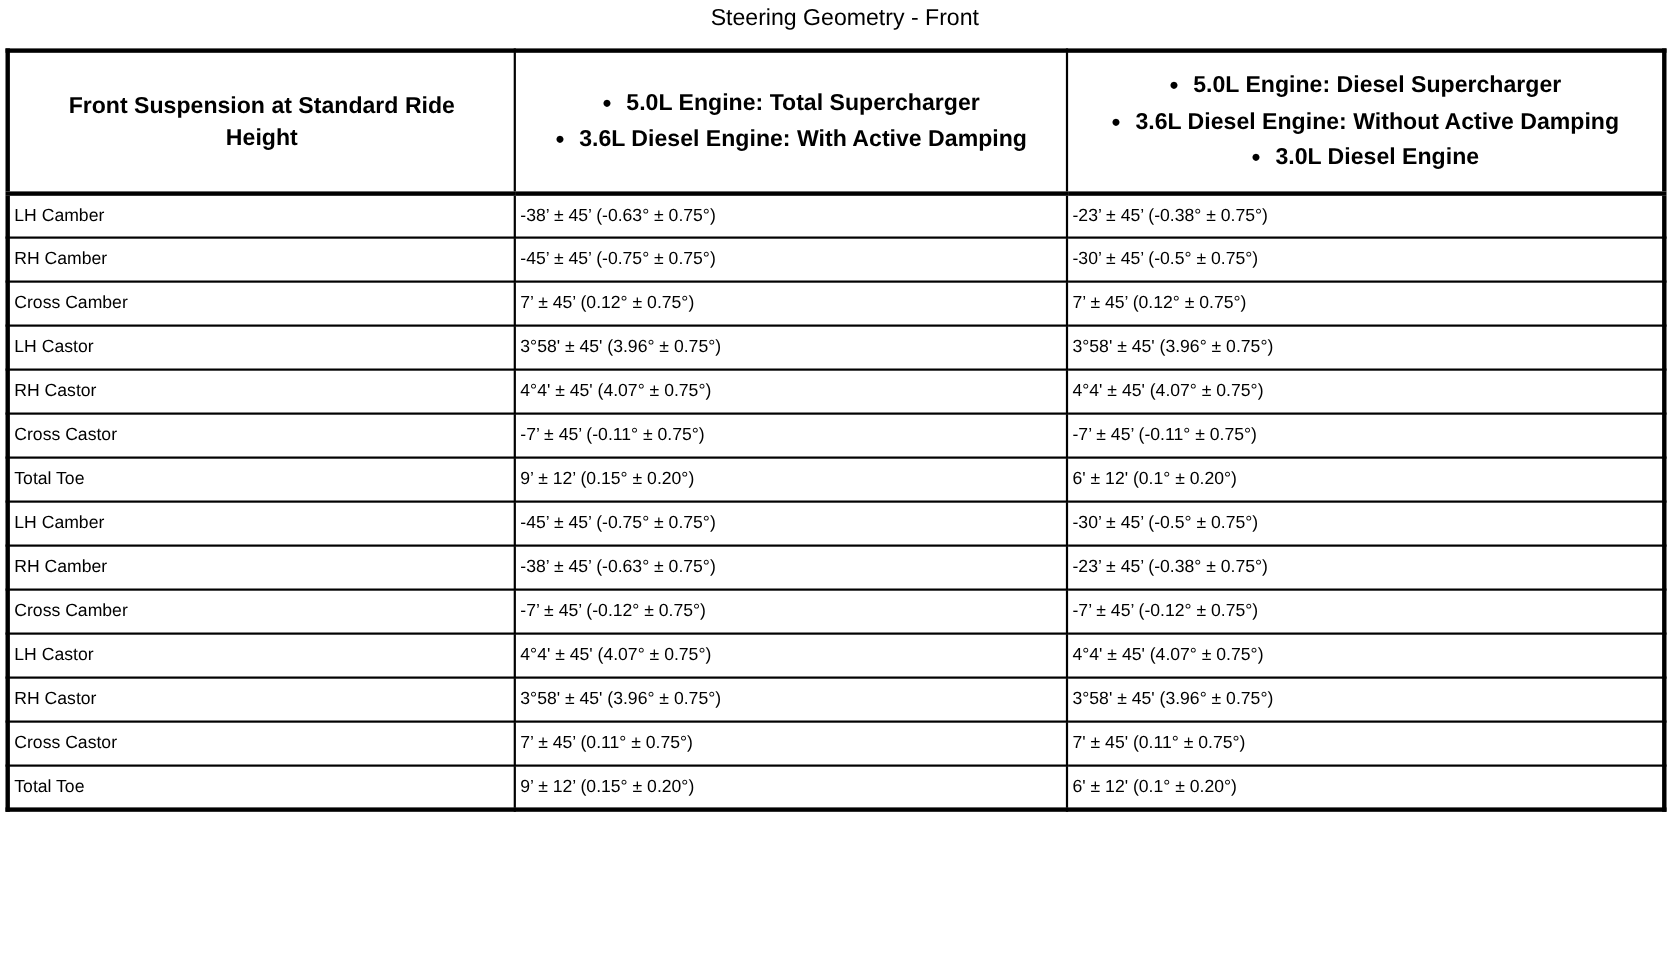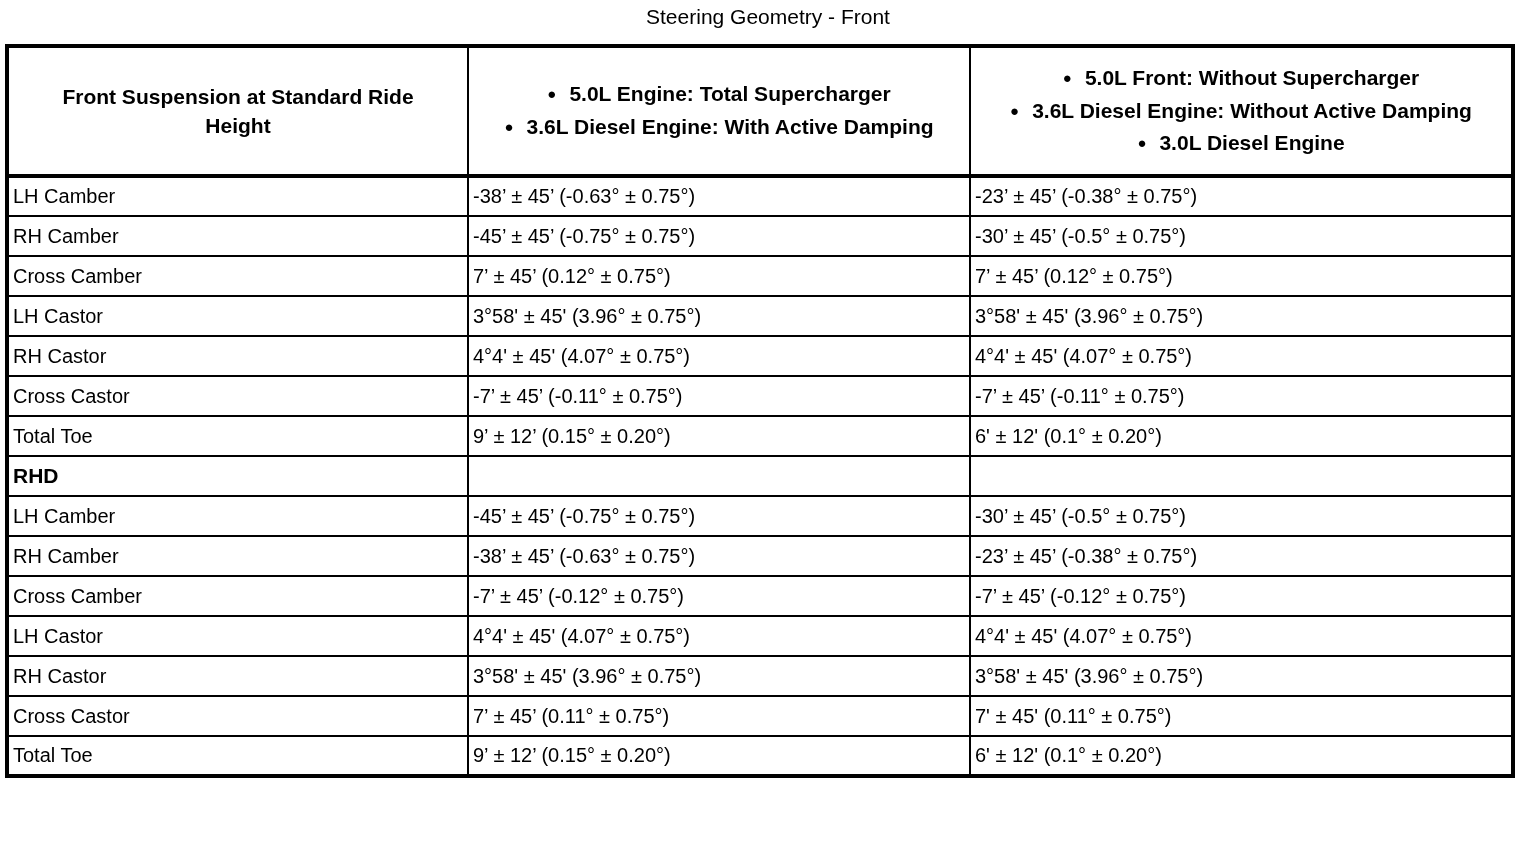--- a/index.html
+++ b/index.html
@@ -54,21 +54,21 @@
   .bullet-item.c2 { max-width: 458px; }
   .bullet-item.c3 { max-width: 492px; }
   .bullet {
     display: inline-block;
     font-size: 15px;
     margin-right: 13px;
     transform: translateY(-2px);
   }
   tbody td {
     height: 40px;
-    font-size: 20px;
+    font-size: 16px;
     vertical-align: middle;
     text-align: left;
     padding: 0 4px;
     white-space: nowrap;
     overflow: hidden;
   }
   td.section-label {
     font-weight: bold;
     font-size: 21px;
   }
@@ -87,21 +87,21 @@
   <thead>
     <tr>
       <th>
         <div class="hdr-text">Front Suspension at Standard Ride Height</div>
       </th>
       <th>
         <div class="bullet-item c2"><span class="bullet">●</span><span>5.0L Engine: Total Supercharger</span></div>
         <div class="bullet-item c2"><span class="bullet">●</span><span>3.6L Diesel Engine: With Active Damping</span></div>
       </th>
       <th>
-        <div class="bullet-item c3"><span class="bullet">●</span><span>5.0L Front: Without Supercharger</span></div>
+        <div class="bullet-item c3"><span class="bullet">●</span><span>5.0L Engine: Diesel Supercharger</span></div>
         <div class="bullet-item c3"><span class="bullet">●</span><span>3.6L Diesel Engine: Without Active Damping</span></div>
         <div class="bullet-item c3"><span class="bullet">●</span><span>3.0L Diesel Engine</span></div>
       </th>
     </tr>
   </thead>
   <tbody>
       <tr>
         <td>LH Camber</td>
         <td>-38’ ± 45’ (-0.63° ± 0.75°)</td>
         <td>-23’ ± 45’ (-0.38° ± 0.75°)</td>
@@ -130,25 +130,20 @@
         <td>Cross Castor</td>
         <td>-7’ ± 45’ (-0.11° ± 0.75°)</td>
         <td>-7’ ± 45’ (-0.11° ± 0.75°)</td>
       </tr>
       <tr>
         <td>Total Toe</td>
         <td>9’ ± 12’ (0.15° ± 0.20°)</td>
         <td>6' ± 12' (0.1° ± 0.20°)</td>
       </tr>
       <tr>
-        <td class="section-label">RHD</td>
-        <td></td>
-        <td></td>
-      </tr>
-      <tr>
         <td>LH Camber</td>
         <td>-45’ ± 45’ (-0.75° ± 0.75°)</td>
         <td>-30’ ± 45’ (-0.5° ± 0.75°)</td>
       </tr>
       <tr>
         <td>RH Camber</td>
         <td>-38’ ± 45’ (-0.63° ± 0.75°)</td>
         <td>-23’ ± 45’ (-0.38° ± 0.75°)</td>
       </tr>
       <tr>

